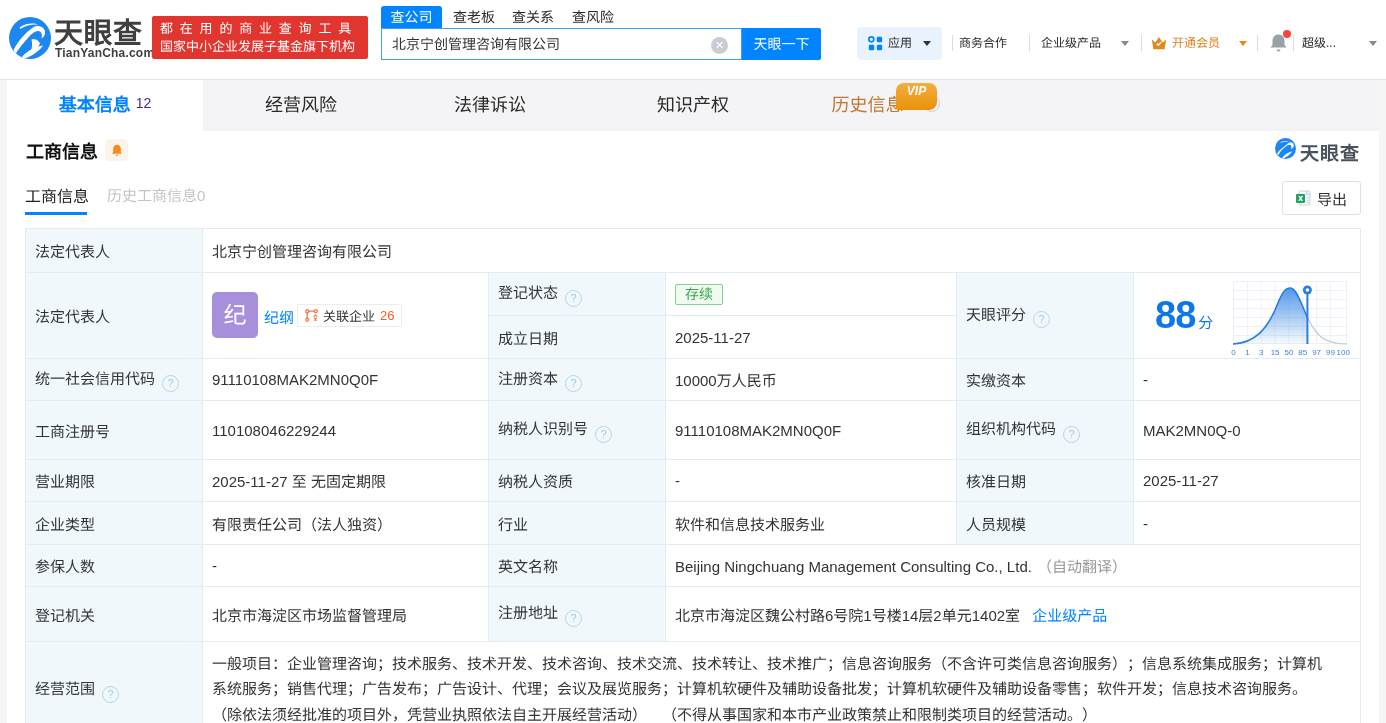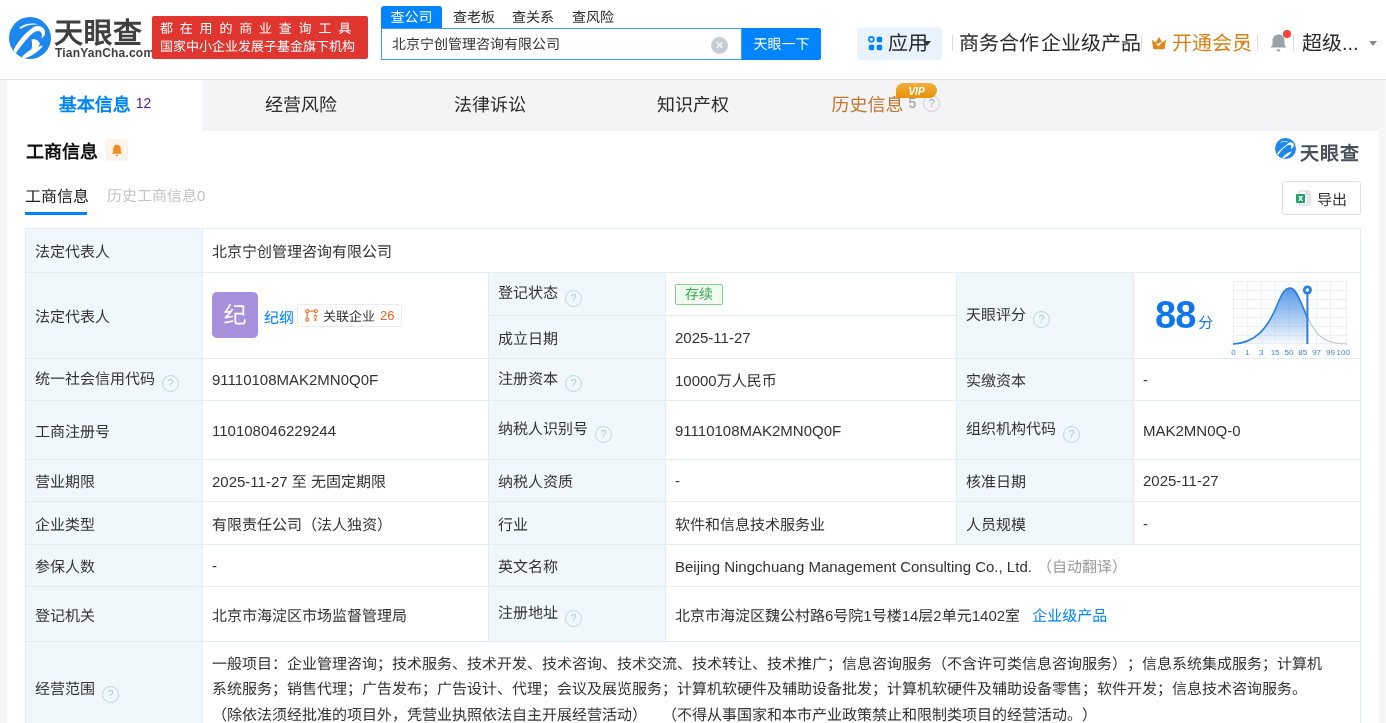--- a/index.html
+++ b/index.html
@@ -13,37 +13,37 @@
 #redbox{left:152px;top:16px;width:216px;height:43px;background:#e1362f;border-radius:2px;color:#fff;padding:4px 8px;line-height:17.5px;font-size:13px}
 #redbox .l1{letter-spacing:6.8px;white-space:nowrap}
 #redbox .l2{letter-spacing:0;white-space:nowrap}
 .stab{top:6px;height:22px;line-height:22px;font-size:14px;color:#2b2b2b}
 #stab-active{left:381px;width:61px;background:#0084ff;color:#fff;text-align:center;border-radius:3px 3px 0 0}
 #sinput{left:381px;top:28px;width:361px;height:32px;border:1px solid #3f9bf7;background:#fff;font-size:14px;line-height:30px;padding-left:10px;color:#333}
 #sclear{left:711px;top:37px;width:17px;height:17px;border-radius:50%;background:#c8cdd4;color:#fff;font-size:11px;line-height:17px;text-align:center}
 #sbtn{left:742px;top:28px;width:79px;height:32px;background:#0084ff;color:#fff;font-size:14px;text-align:center;line-height:32px;border-radius:0 2px 2px 0}
 #appbox{left:857px;top:27px;width:85px;height:33px;background:#e9f3fe;border-radius:4px}
 .hsep{top:35px;width:1px;height:16px;background:#dcdcdc}
-.htxt{top:35px;height:16px;line-height:16px;font-size:20px;color:#2b2b2b}
+.htxt{top:35px;height:16px;line-height:16px;font-size:12px;color:#2b2b2b}
 .caret{width:0;height:0;border-left:4.5px solid transparent;border-right:4.5px solid transparent;border-top:5px solid #333;top:41px}
 .caret.gray{border-top-color:#8a8a8a}
 .caret.org{border-top-color:#df8a1d}
 #belldot{left:1283px;top:30px;width:8px;height:8px;border-radius:50%;background:#f5443b}
 
 #divider{left:0;top:79px;width:1386px;height:1px;background:#e2e2e2}
 #sideL{left:0;top:80px;width:7px;height:643px;background:#f5f5f6}
 #sideR{left:1379px;top:80px;width:7px;height:643px;background:#f5f5f6}
 #tabbar{left:7px;top:80px;width:1372px;height:51px;background:#f4f4f6;display:flex}
 #tabbar .tab{width:196px;height:51px;display:flex;align-items:center;justify-content:center;font-size:18px;color:#2a2a2a;position:relative;padding-bottom:5px}
 #tabbar .tab.on{background:#fff;color:#0084ff;font-weight:bold}
 #tabbar .cnt{font-size:14px;color:#999;margin-left:5px;font-weight:normal}
 #tabbar .tab.on .cnt{color:#4c1d95}
 #tabbar .tab.vip{color:#c1762f}
 .qicon{display:inline-block;width:17px;height:17px;border:1px solid #c9ccd1;border-radius:50%;color:#a6abb3;font-size:11px;line-height:15px;text-align:center;margin-left:7px;font-weight:normal}
-#vipbadge{position:absolute;left:108px;top:3px;width:41px;height:15px;background:linear-gradient(180deg,#f3ae3d,#e8920a);border-radius:8px 8px 8px 2px;color:#fff;font-size:10px;font-weight:bold;font-style:italic;text-align:center;line-height:17px}
+#vipbadge{position:absolute;left:108px;top:3px;width:41px;height:27px;background:linear-gradient(180deg,#f3ae3d,#e8920a);border-radius:8px 8px 8px 2px;color:#fff;font-size:12px;font-weight:bold;font-style:italic;text-align:center;line-height:17px}
 
 #ttl{left:26px;top:137px;font-size:18px;font-weight:bold;color:#111}
 #bellbox{left:105px;top:139px;width:23px;height:22px;background:#fcf4eb;border-radius:4px;text-align:center;line-height:22px}
 #minilogotxt{left:1300px;top:138px;font-size:19px;font-weight:bold;color:#49525b;letter-spacing:1px}
 #sub1{left:25px;top:183px;font-size:16px;color:#222;font-weight:500}
 #sub1u{left:25px;top:212px;width:62px;height:3px;background:#0084ff}
 #sub2{left:107px;top:184px;font-size:15px;color:#c4c4c4}
 #exportbtn{left:1282px;top:181px;width:79px;height:34px;border:1px solid #e0e0e0;border-radius:3px;background:#fff;display:flex;align-items:center;justify-content:center;font-size:15px;color:#333}
 
 #info{position:absolute;left:25px;top:228px;width:1335px;border-collapse:collapse;table-layout:fixed;font-size:15px;color:#333}

